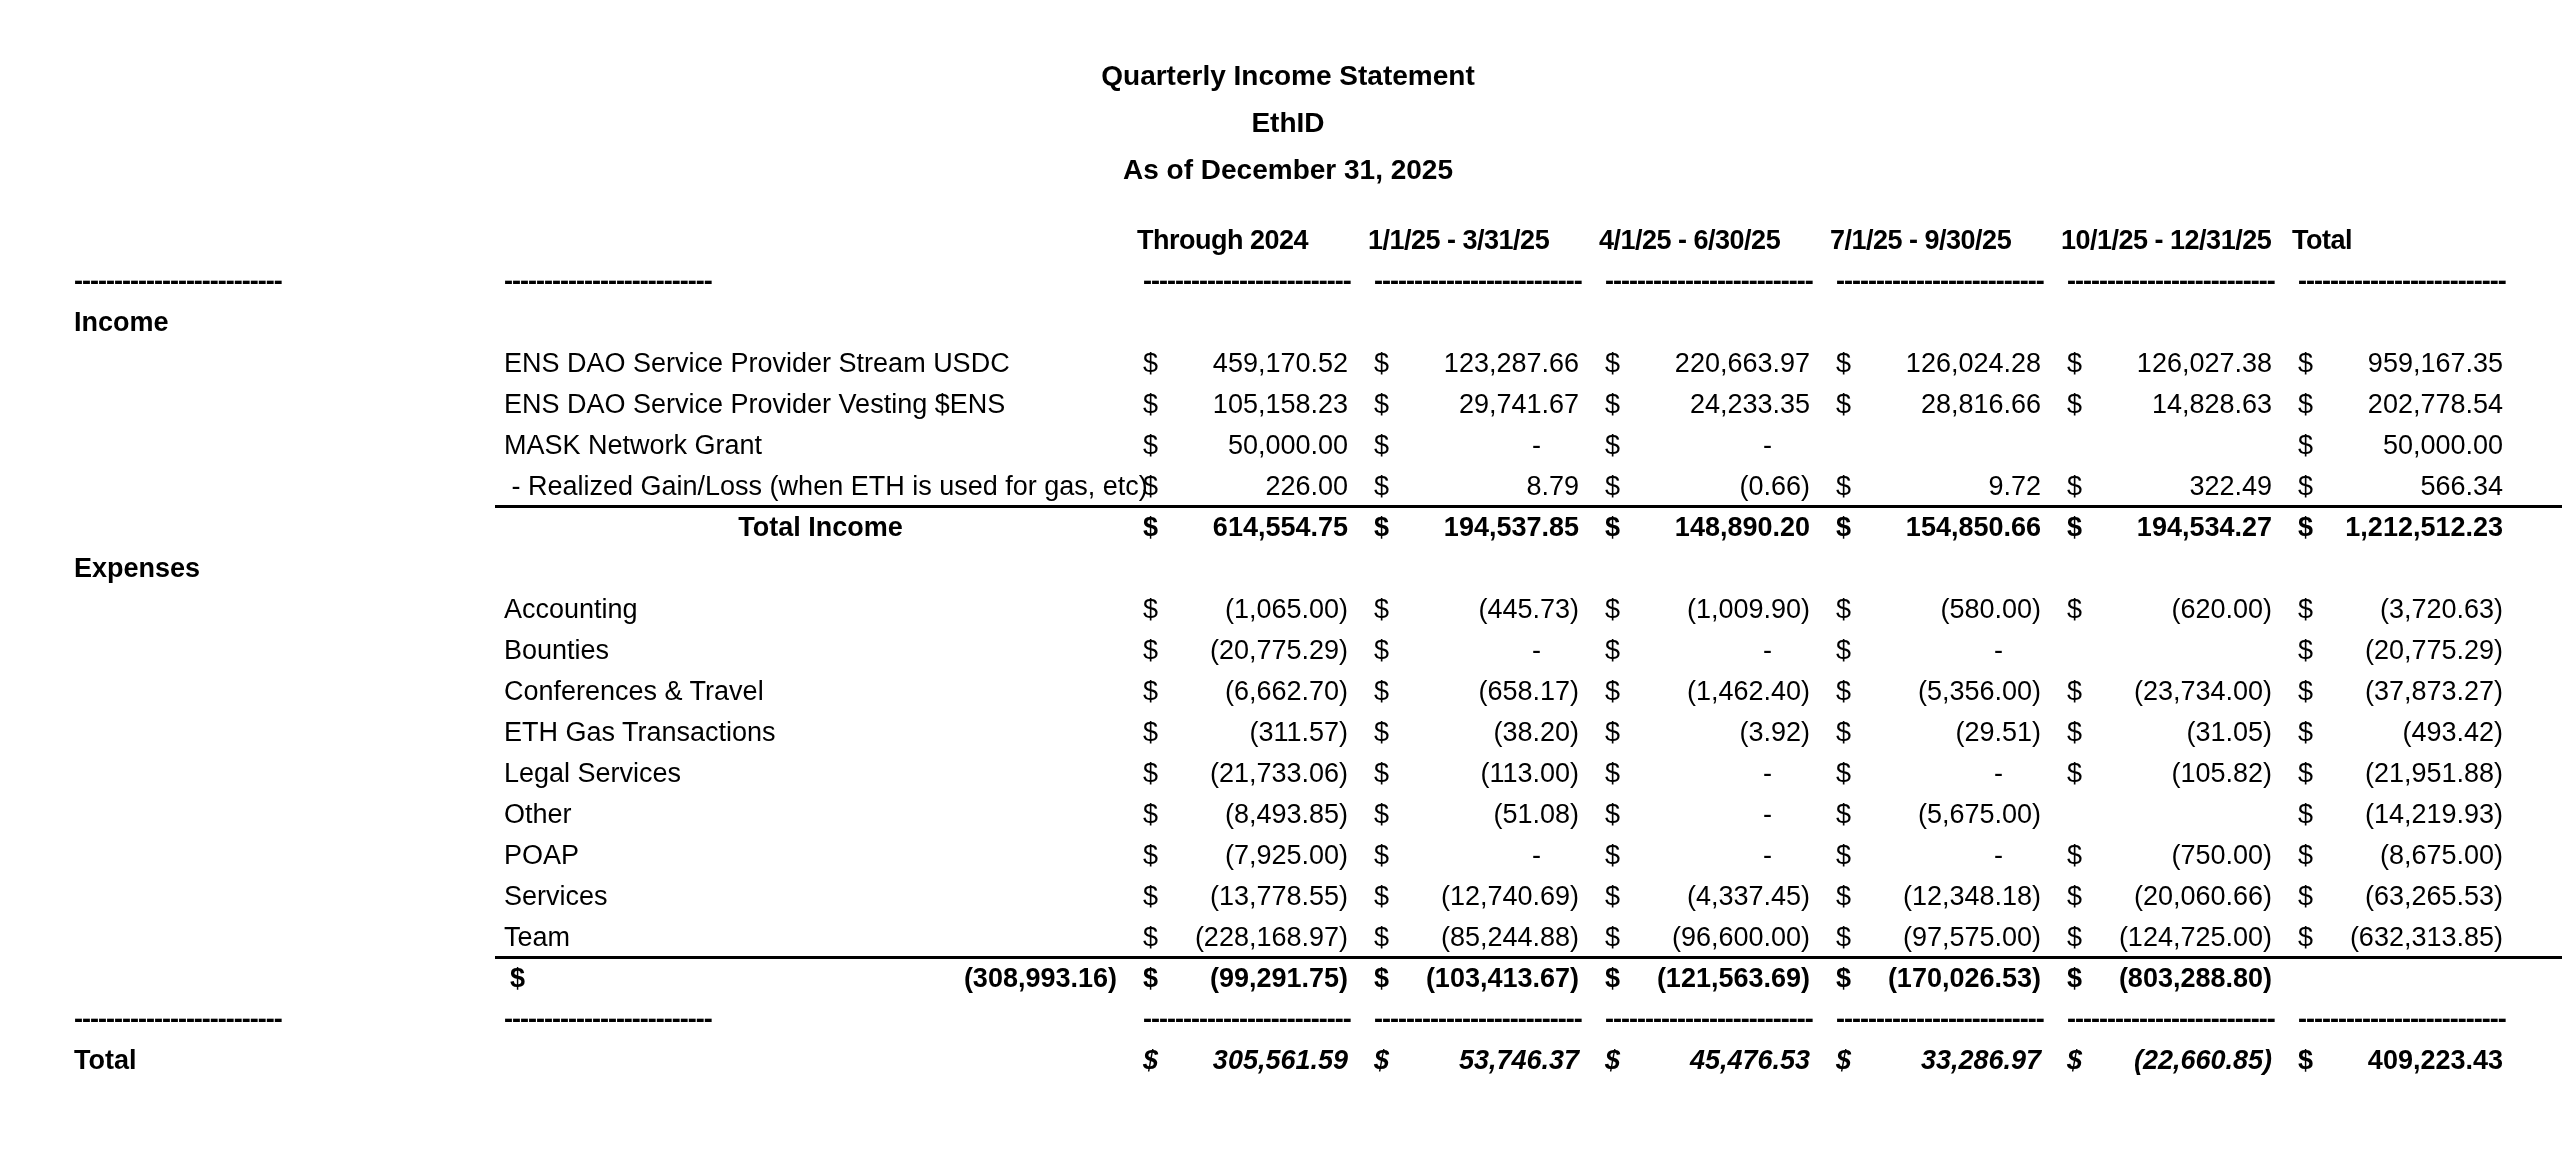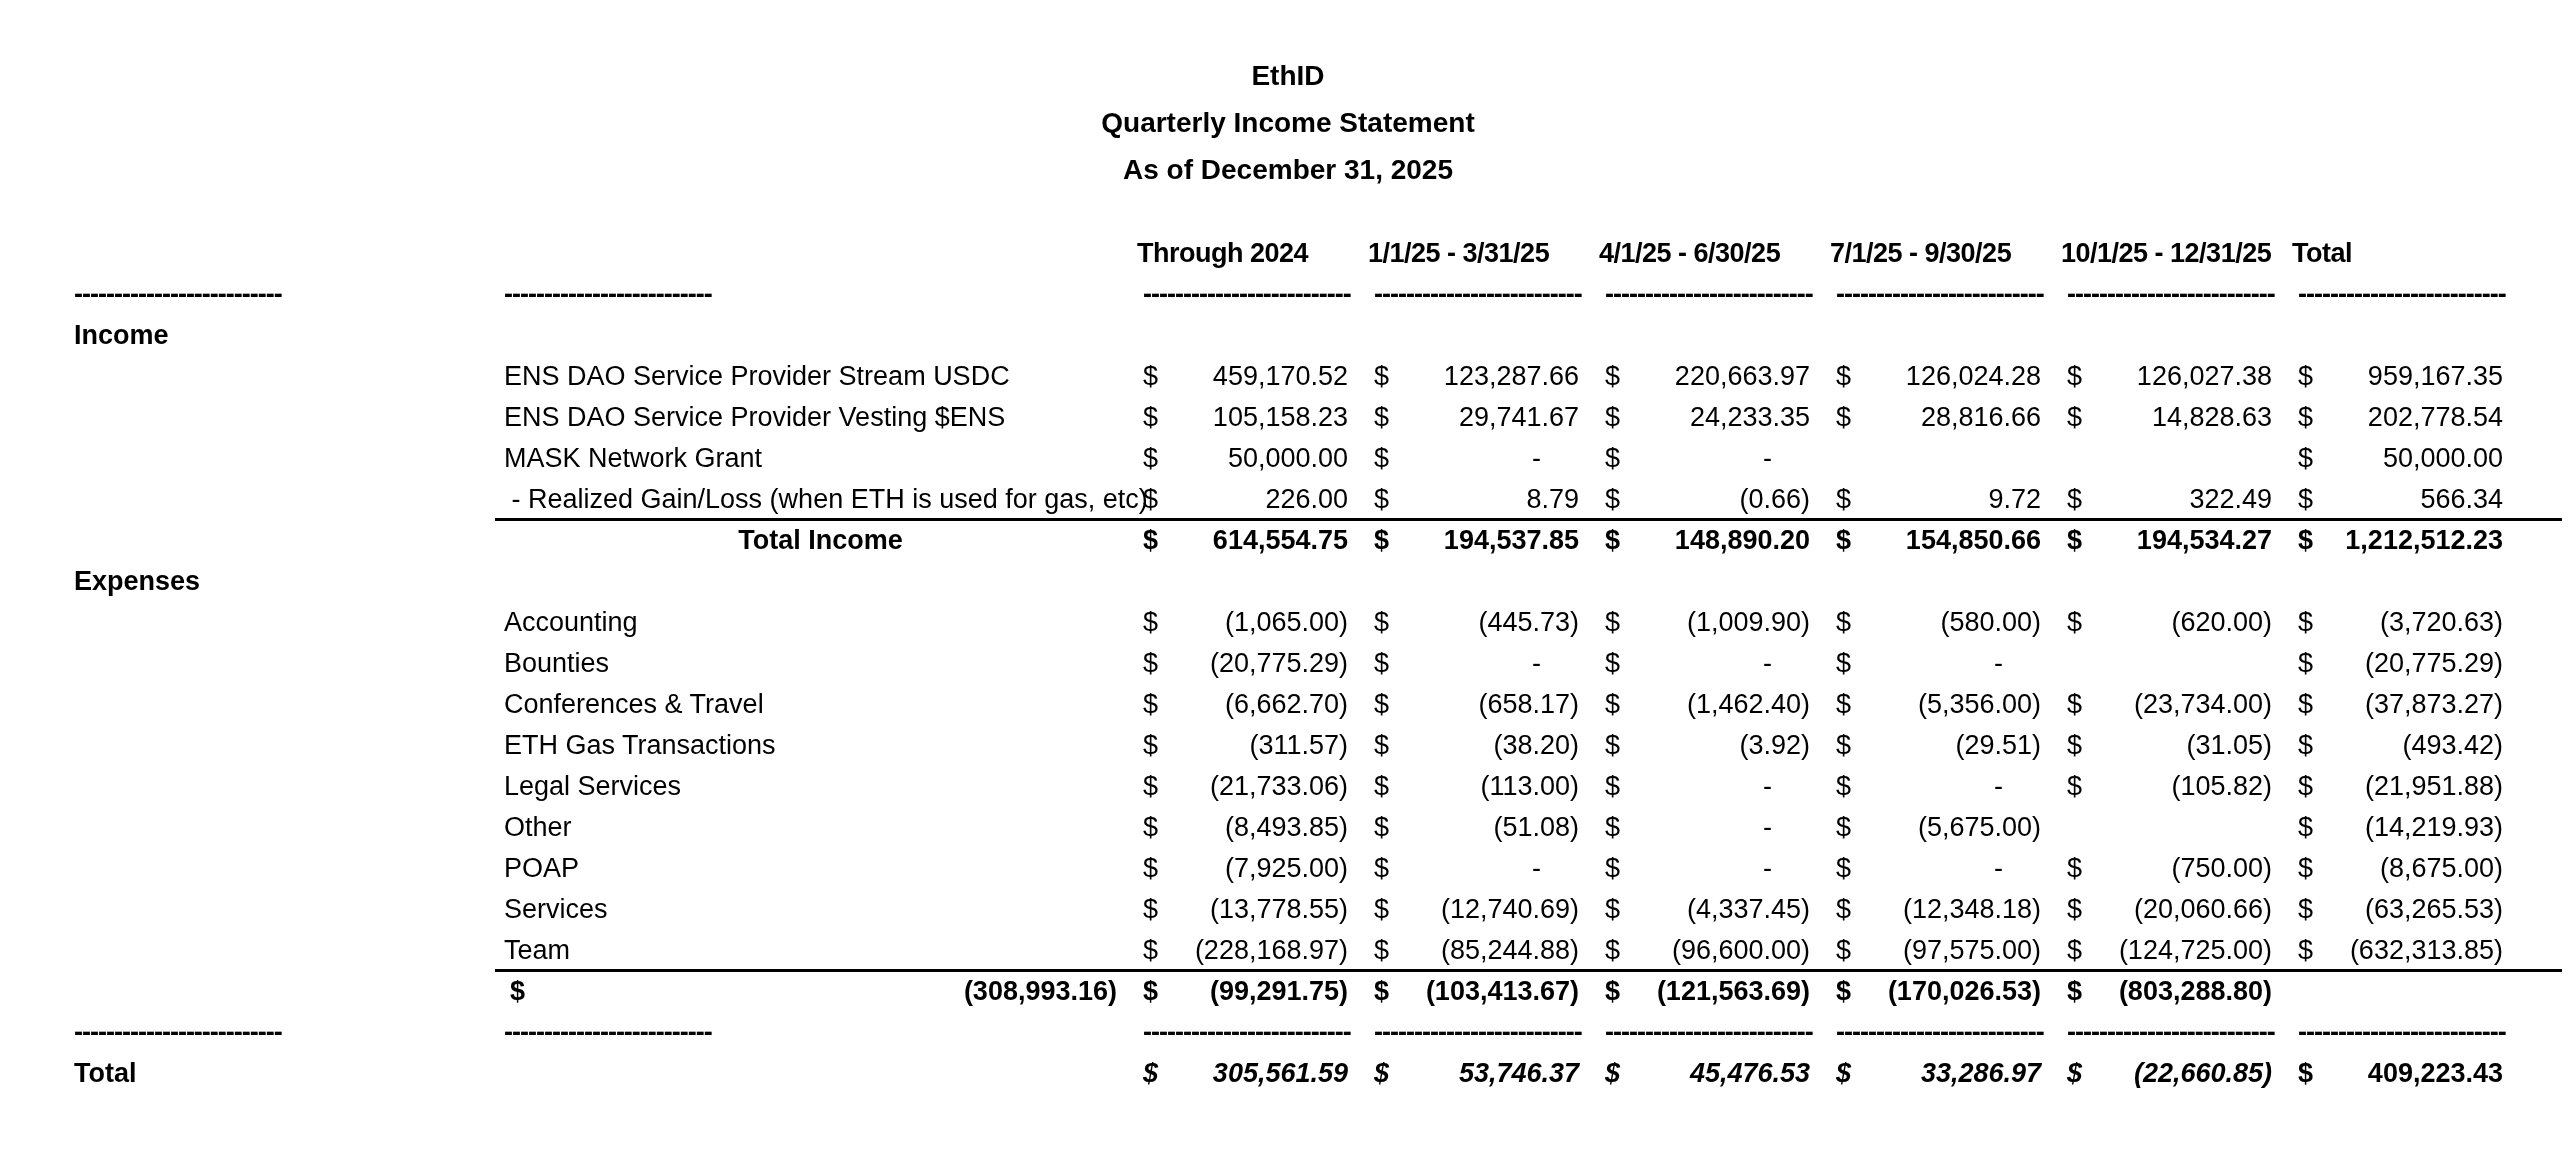--- a/index.html
+++ b/index.html
@@ -3,21 +3,21 @@
 <meta charset="utf-8">
 <style>
   * { margin:0; padding:0; }
   html,body { background:#ffffff; }
   body {
     width:2576px; height:1168px; overflow:hidden;
     font-family:"Liberation Sans", sans-serif;
     font-size:27px; color:#000000;
   }
   .titles { text-align:center; margin-top:52px; font-weight:bold; font-size:28px; line-height:47px; }
-  .table { margin-left:74px; margin-top:40px; }
+  .table { margin-left:74px; margin-top:27px; }
   .row {
     display:grid;
     grid-template-columns:430px 633px repeat(6,231px);
     height:41px; line-height:41px;
     position:relative;
     white-space:nowrap;
   }
   .c-left, .c-item { white-space:pre; }
   .c-num { display:flex; justify-content:space-between; padding:0 20px 0 6px; }
   .c-num.hdr { display:block; padding:0; font-weight:bold; letter-spacing:-0.5px; }
@@ -32,22 +32,22 @@
     content:""; position:absolute; top:-2px; left:421px; right:14px;
     height:3px; background:#000;
   }
 </style>
 </head>
 <body>
 
 <div class="page">
 
   <div class="titles">
+    <div>Quarterly Income Statement</div>
     <div>EthID</div>
-    <div>Quarterly Income Statement</div>
     <div>As of December 31, 2025</div>
   </div>
 
   <div class="table">
     <div class="row">
       <div class="c-left"></div>
       <div class="c-item"></div>
       <div class="c-num hdr">Through 2024</div>
       <div class="c-num hdr">1/1/25 - 3/31/25</div>
       <div class="c-num hdr">4/1/25 - 6/30/25</div>

